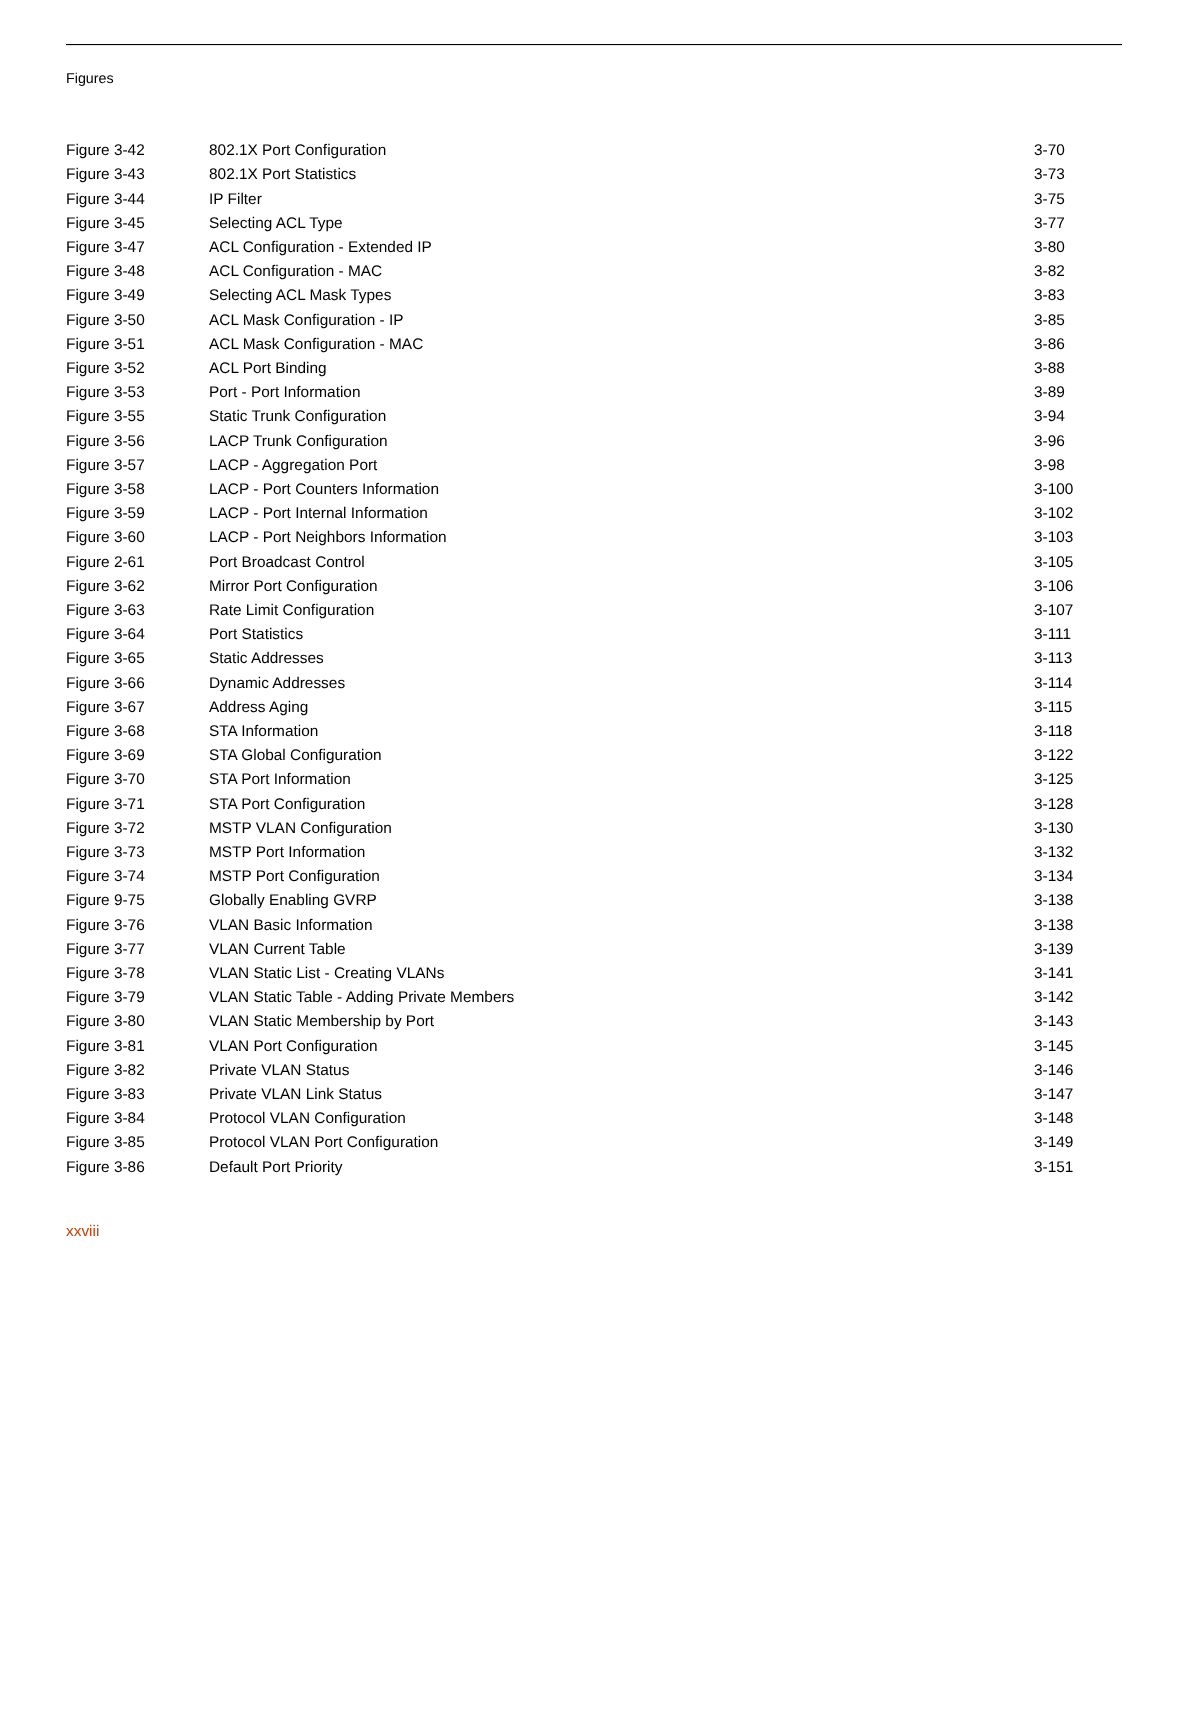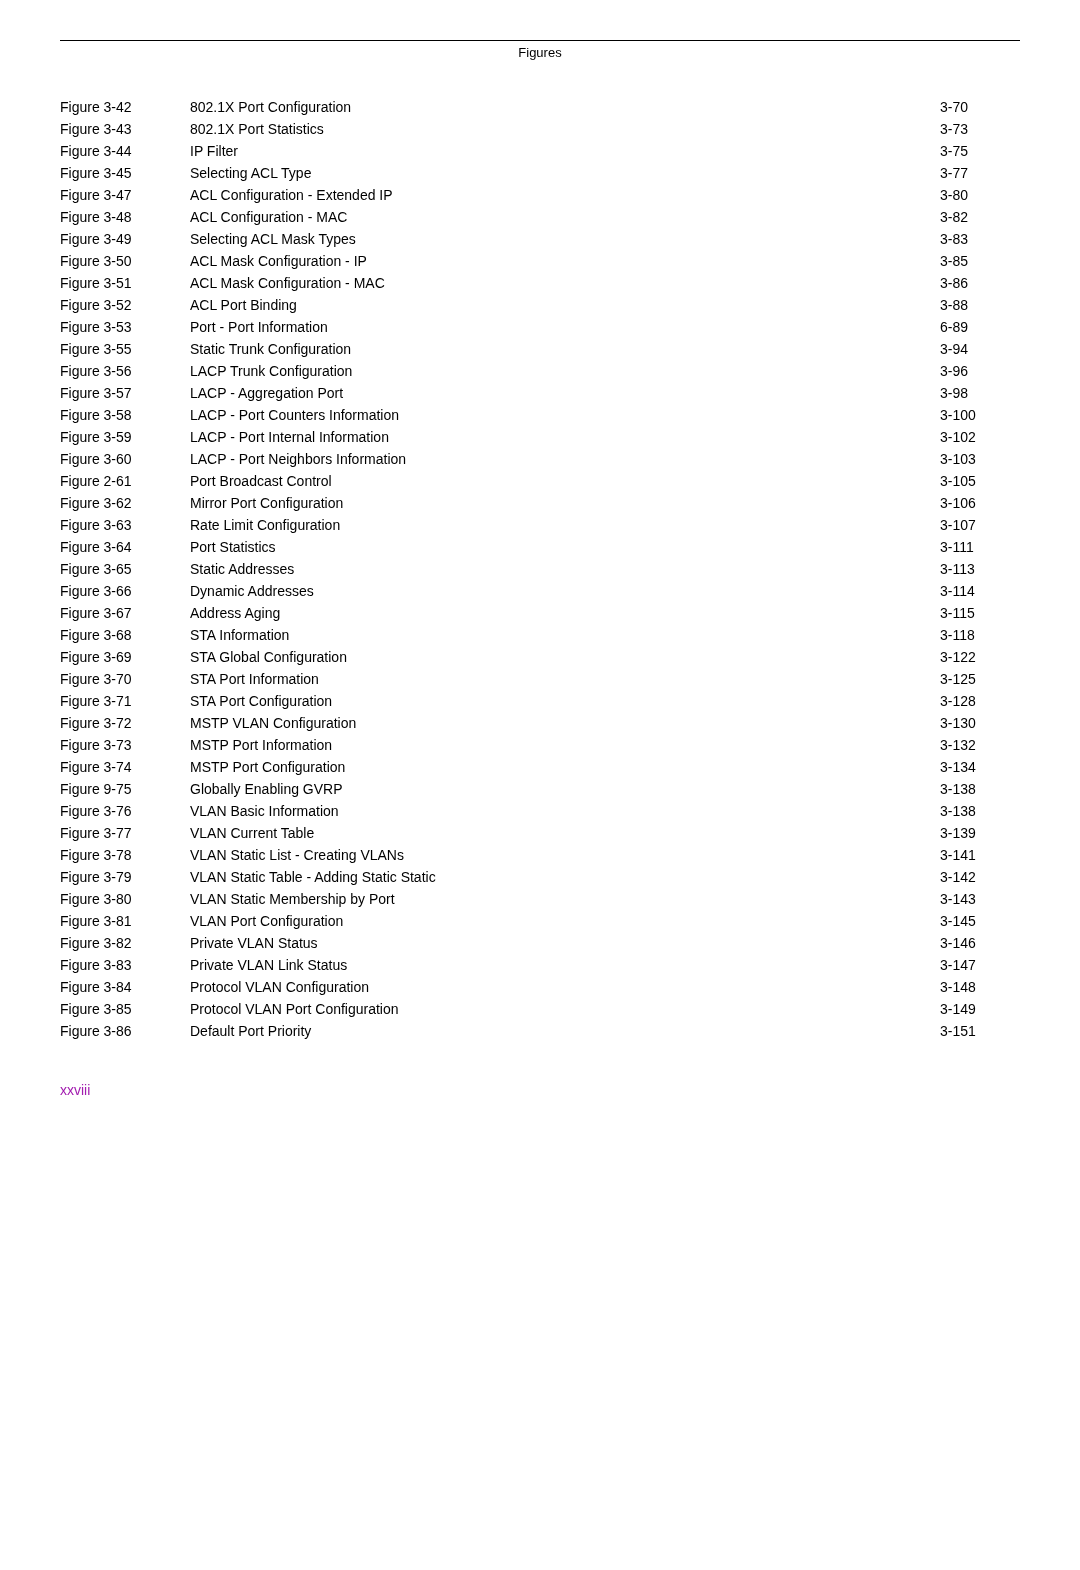--- a/index.html
+++ b/index.html
@@ -13,24 +13,23 @@
       font-family: Arial, Helvetica, sans-serif;
       font-size: 14px;
       color: #000000;
       width: 1080px;
       min-height: 1570px;
       padding: 40px 60px;
     }
 
     .page-header {
       border-top: 1px solid #000;
-      padding-top: 4px;
-      margin-bottom: 36px;
+      padding-top: 22px;
+      margin-bottom: 47px;
       font-size: 13px;
-      text-align: center;
     }
 
     .figures-table {
       width: 100%;
       border-collapse: collapse;
     }
 
     .figures-table tr td {
       padding: 3px 0;
       vertical-align: top;
@@ -48,21 +47,21 @@
 
     .col-page {
       width: 80px;
       text-align: left;
       white-space: nowrap;
     }
 
     .page-footer {
       margin-top: 40px;
       font-size: 14px;
-      color: #a21caf;
+      color: #c2410c;
     }
   </style>
 </head>
 <body>
 
 <div class="page-header">
   <span>Figures</span>
 </div>
 
 <table class="figures-table">
@@ -113,21 +112,21 @@
         <td class="col-page">3-86</td>
       </tr>
       <tr>
         <td class="col-figure">Figure 3-52</td>
         <td class="col-title">ACL Port Binding</td>
         <td class="col-page">3-88</td>
       </tr>
       <tr>
         <td class="col-figure">Figure 3-53</td>
         <td class="col-title">Port - Port Information</td>
-        <td class="col-page">6-89</td>
+        <td class="col-page">3-89</td>
       </tr>
       <tr>
         <td class="col-figure">Figure 3-55</td>
         <td class="col-title">Static Trunk Configuration</td>
         <td class="col-page">3-94</td>
       </tr>
       <tr>
         <td class="col-figure">Figure 3-56</td>
         <td class="col-title">LACP Trunk Configuration</td>
         <td class="col-page">3-96</td>
@@ -237,21 +236,21 @@
         <td class="col-title">VLAN Current Table</td>
         <td class="col-page">3-139</td>
       </tr>
       <tr>
         <td class="col-figure">Figure 3-78</td>
         <td class="col-title">VLAN Static List - Creating VLANs</td>
         <td class="col-page">3-141</td>
       </tr>
       <tr>
         <td class="col-figure">Figure 3-79</td>
-        <td class="col-title">VLAN Static Table - Adding Static Static</td>
+        <td class="col-title">VLAN Static Table - Adding Private Members</td>
         <td class="col-page">3-142</td>
       </tr>
       <tr>
         <td class="col-figure">Figure 3-80</td>
         <td class="col-title">VLAN Static Membership by Port</td>
         <td class="col-page">3-143</td>
       </tr>
       <tr>
         <td class="col-figure">Figure 3-81</td>
         <td class="col-title">VLAN Port Configuration</td>

